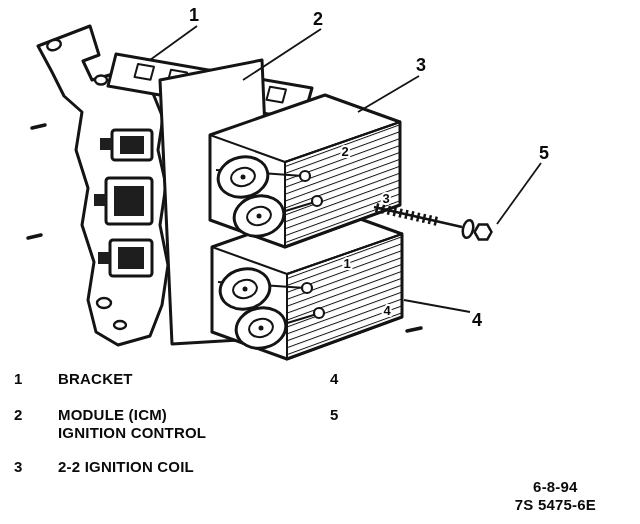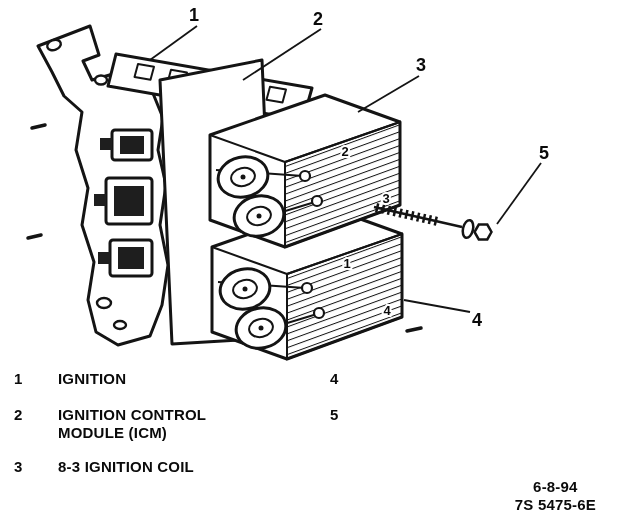--- a/index.html
+++ b/index.html
@@ -113,30 +113,30 @@
     <text class="callout" x="477" y="326">4</text>
 
     <text class="tnum" x="345" y="156">2</text>
     <text class="tnum" x="386" y="203">3</text>
     <text class="tnum" x="347" y="268">1</text>
     <text class="tnum" x="387" y="315">4</text>
   </svg>
 
   <div class="legend">
     <div class="lnum" style="left:14px;top:8px">1</div>
-    <div class="llabel" style="left:58px;top:8px">IGNITION</div>
+    <div class="llabel" style="left:58px;top:8px">BRACKET</div>
 
     <div class="lnum" style="left:14px;top:44px">2</div>
     <div class="llabel" style="left:58px;top:44px">
+      <span>MODULE (ICM)</span>
       <span>IGNITION CONTROL</span>
-      <span>MODULE (ICM)</span>
     </div>
 
     <div class="lnum" style="left:14px;top:96px">3</div>
-    <div class="llabel" style="left:58px;top:96px">8-3 IGNITION COIL</div>
+    <div class="llabel" style="left:58px;top:96px">2-2 IGNITION COIL</div>
 
     <div class="lnum" style="left:330px;top:8px">4</div>
 
     <div class="lnum" style="left:330px;top:44px">5</div>
 
     <div class="docinfo">
       <span>6-8-94</span>
       <span>7S 5475-6E</span>
     </div>
   </div>

